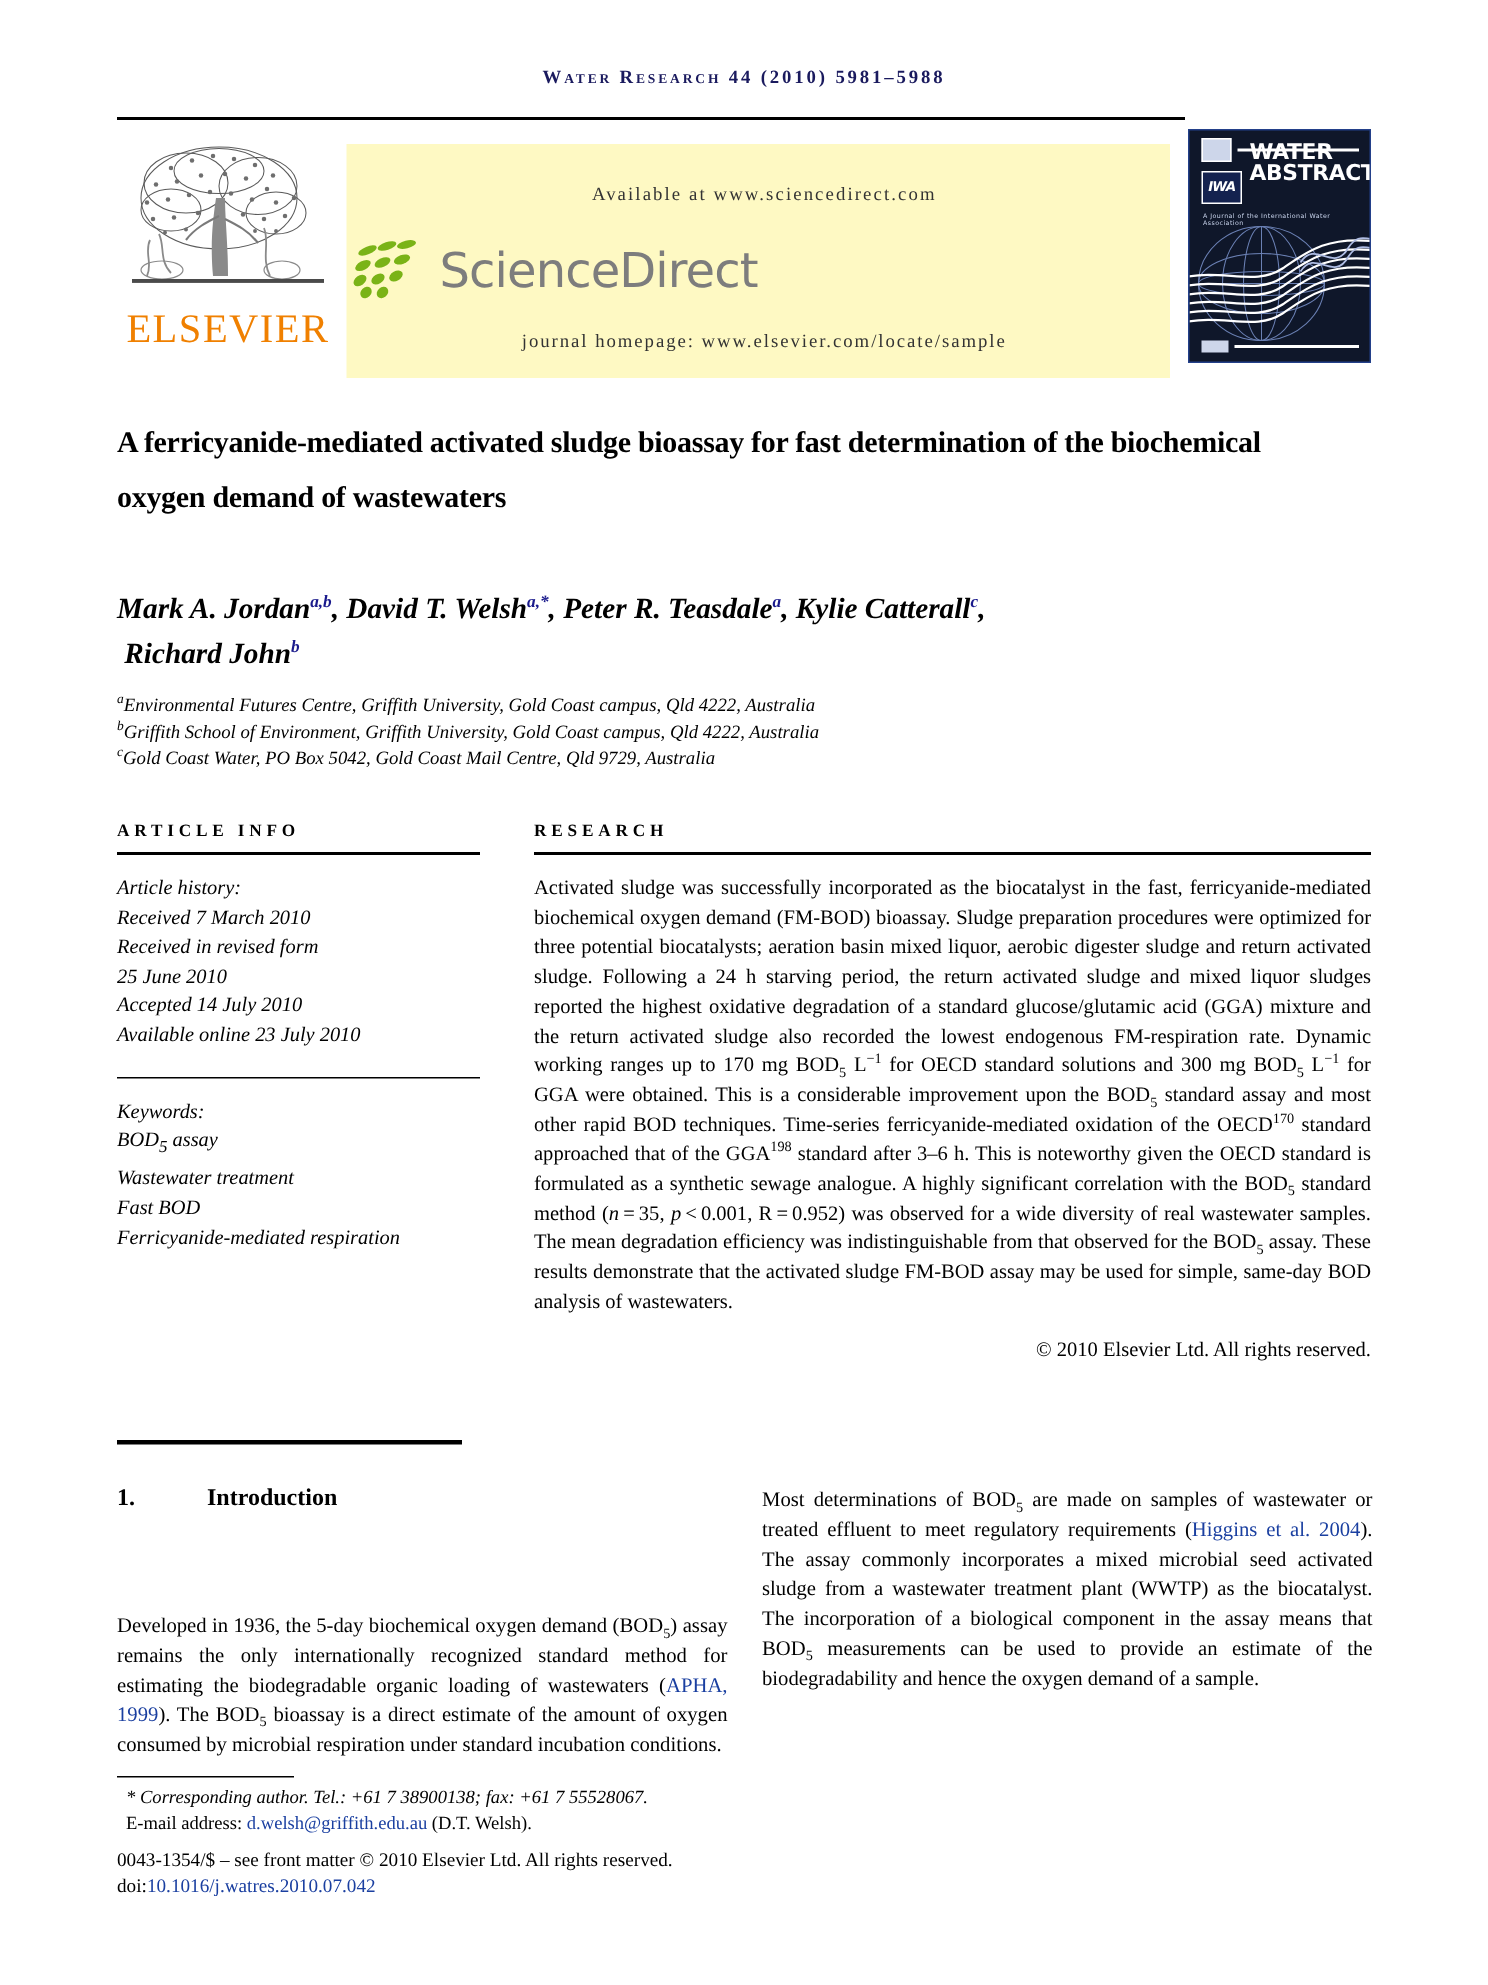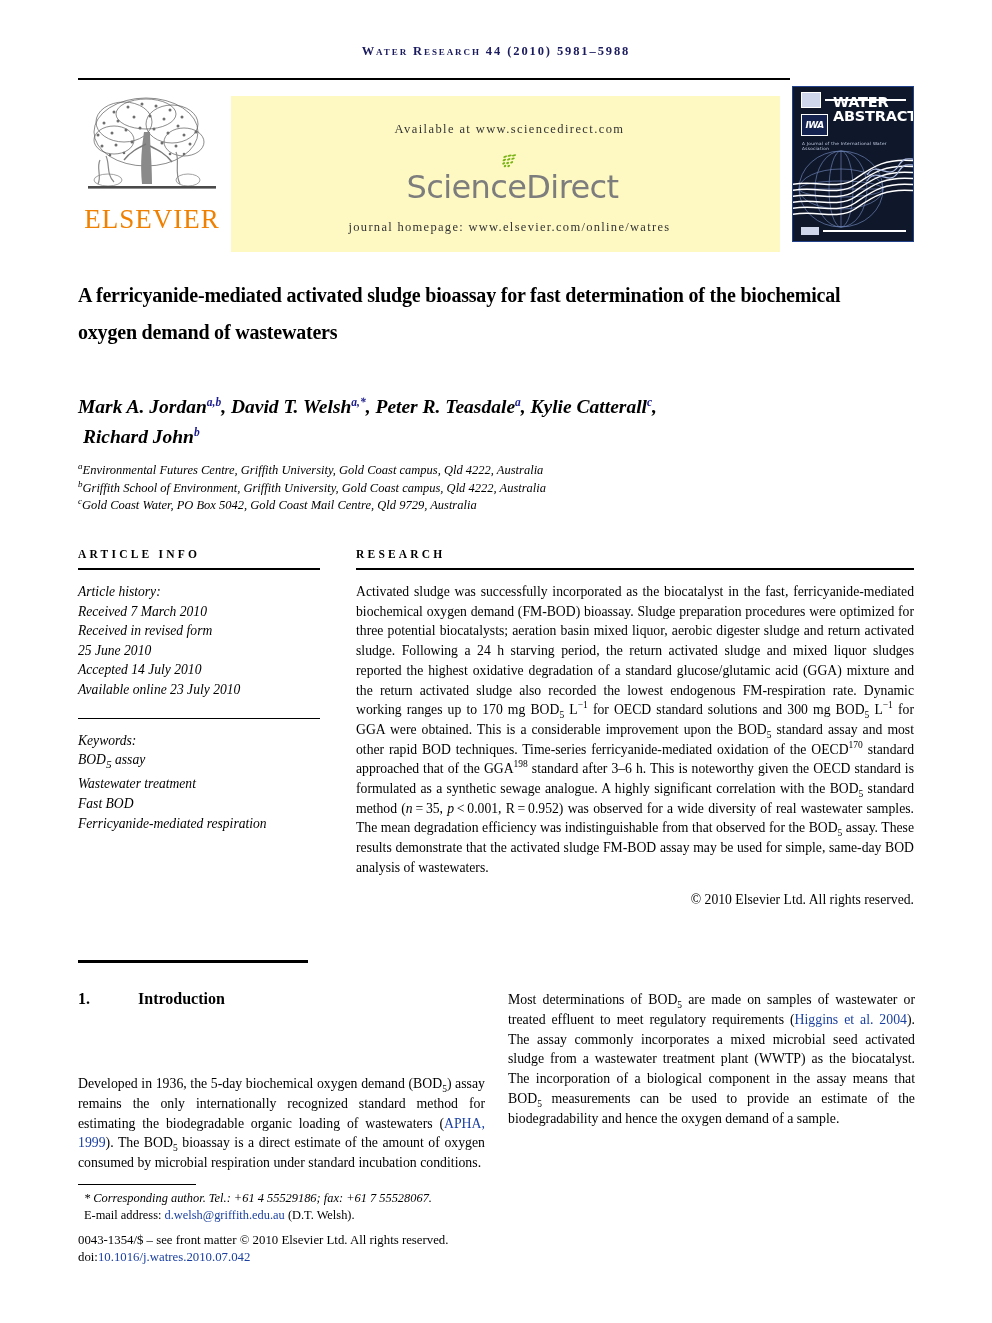--- a/index.html
+++ b/index.html
@@ -94,22 +94,20 @@
     letter-spacing: 1.4px;
     color: #333333;
   }
   .sd-logo-wrap {
     position: absolute;
     left: 0; top: 58px;
     width: 557px;
     height: 52px;
     display: flex;
     align-items: center;
-    justify-content: center;
-    flex-direction: column;
   }
   .sd-leaf-svg { display: block; }
   .sd-wordmark {
     font-family: "DejaVu Sans", sans-serif;
     font-size: 32px;
     color: #7d7d7d;
     letter-spacing: -0.6px;
     margin-left: 6px;
   }
   .sd-homepage {
@@ -463,21 +461,21 @@
             <ellipse cx="37" cy="14" rx="5.6" ry="3.0" transform="rotate(-20 37 14)"></ellipse>
             <ellipse cx="9" cy="28" rx="4.8" ry="3.2" transform="rotate(-36 9 28)"></ellipse>
             <ellipse cx="21" cy="27" rx="4.8" ry="3.2" transform="rotate(-32 21 27)"></ellipse>
             <ellipse cx="33" cy="25" rx="4.8" ry="3.2" transform="rotate(-28 33 25)"></ellipse>
             <ellipse cx="13" cy="36" rx="4.2" ry="3.4" transform="rotate(-45 13 36)"></ellipse>
             <ellipse cx="24" cy="36" rx="4.2" ry="3.4" transform="rotate(-42 24 36)"></ellipse>
           </g>
         </svg>
         <span class="sd-wordmark">ScienceDirect</span>
       </div>
-      <div class="sd-homepage">journal homepage: www.elsevier.com/online/watres</div>
+      <div class="sd-homepage">journal homepage: www.elsevier.com/locate/sample</div>
     </div>
 
     <div class="cover">
       <div class="cover-topbar">
         <div class="cover-topbox"></div>
         <div class="cover-topline"></div>
       </div>
       <div class="iwa-box">
         <span class="iwa-text">IWA</span>
       </div>
@@ -556,21 +554,21 @@
 
   <div class="body-rule"></div>
   <div class="sec-number-head">
     <span class="num">1.</span><span>Introduction</span>
   </div>
   <div class="body-col-left">Developed in 1936, the 5-day biochemical oxygen demand (BOD<sub>5</sub>) assay remains the only internationally recognized standard method for estimating the biodegradable organic loading of wastewaters (<span class="ref-link">APHA, 1999</span>). The BOD<sub>5</sub> bioassay is a direct estimate of the amount of oxygen consumed by microbial respiration under standard incubation conditions.</div>
   <div class="body-col-right">Most determinations of BOD<sub>5</sub> are made on samples of wastewater or treated effluent to meet regulatory requirements (<span class="ref-link">Higgins et al. 2004</span>). The assay commonly incorporates a mixed microbial seed activated sludge from a wastewater treatment plant (WWTP) as the biocatalyst. The incorporation of a biological component in the assay means that BOD<sub>5</sub> measurements can be used to provide an estimate of the biodegradability and hence the oxygen demand of a sample.</div>
 
   <div class="foot-rule"></div>
   <div class="footnote">
-    <span class="fn-line"><span class="fn-corr">* Corresponding author. Tel.: +61 4 55529186; fax: +61 7 55528067.</span></span>
+    <span class="fn-line"><span class="fn-corr">* Corresponding author. Tel.: +61 7 38900138; fax: +61 7 55528067.</span></span>
     <span class="fn-line">E-mail address: <span class="ref-link">d.welsh@griffith.edu.au</span> (D.T. Welsh).</span>
   </div>
   <div class="imprint">
     <div>0043-1354/$ – see front matter © 2010 Elsevier Ltd. All rights reserved.</div>
     <div>doi:<span class="ref-link">10.1016/j.watres.2010.07.042</span></div>
   </div>
 
 </div>
 
 </body></html>

